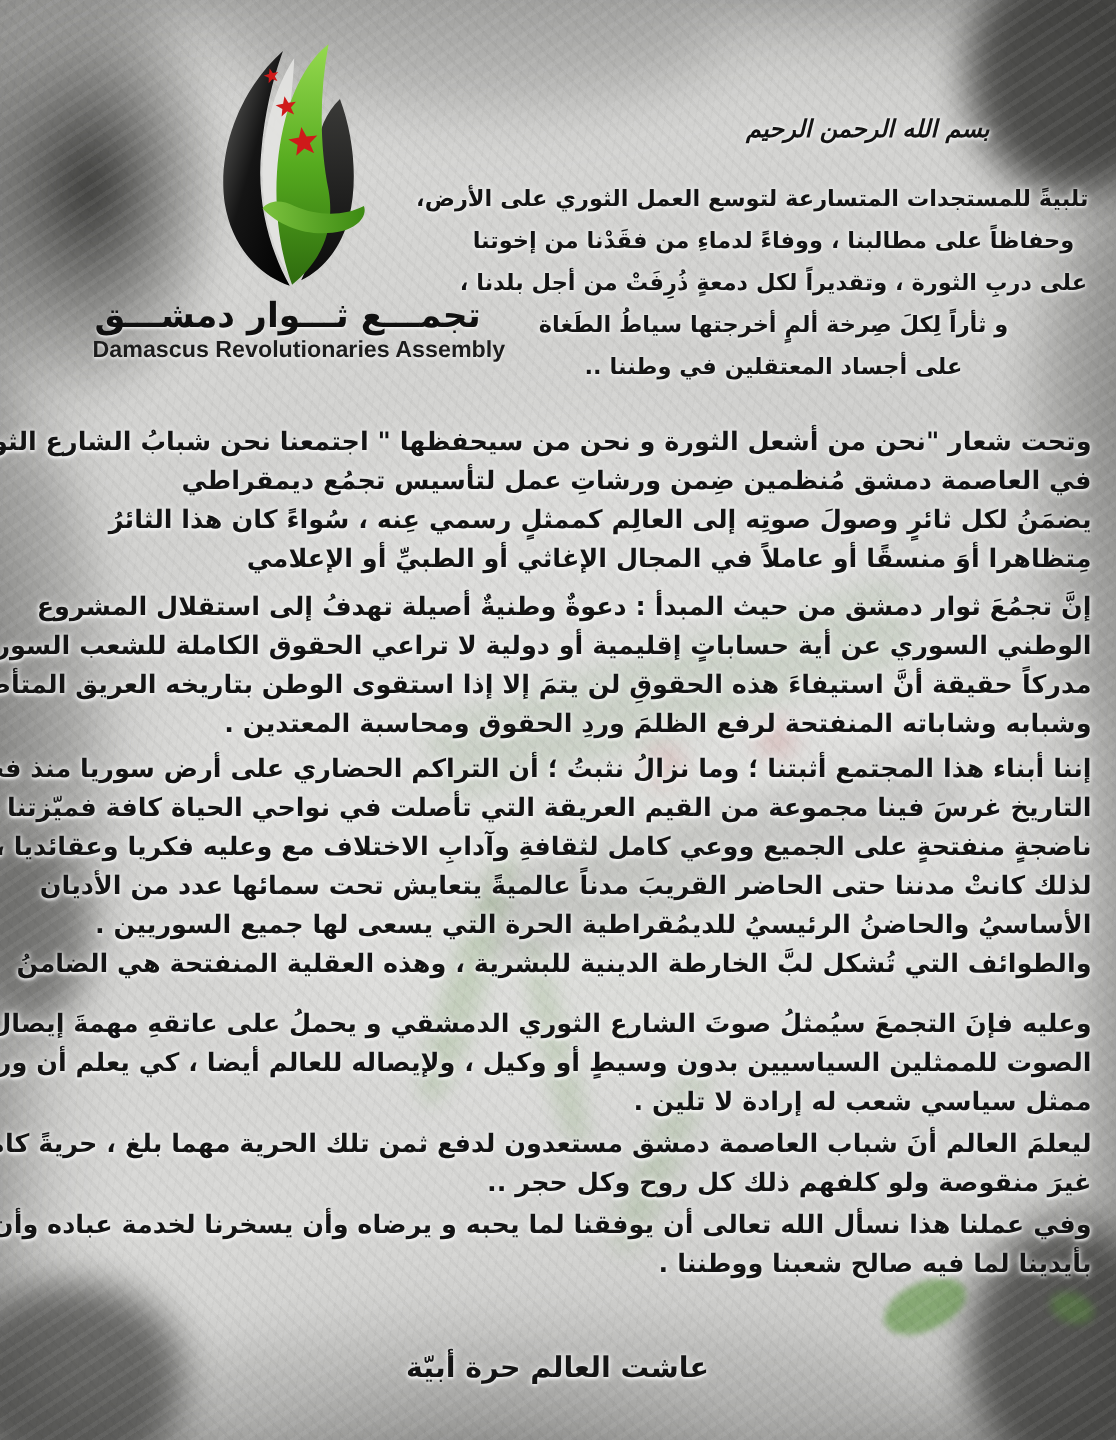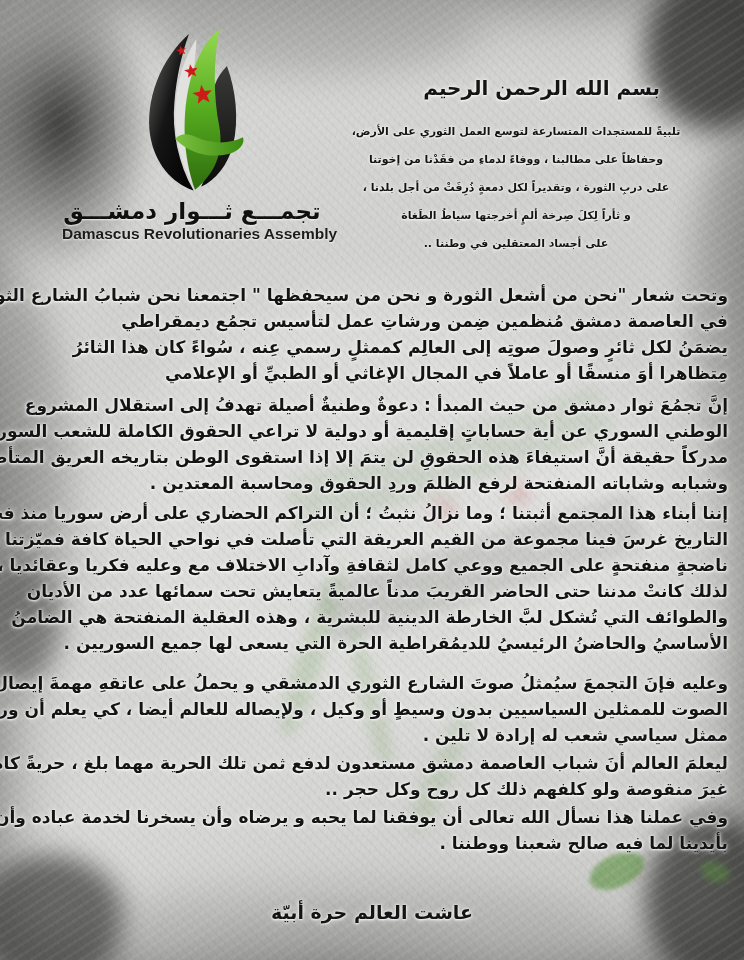--- a/index.html
+++ b/index.html
@@ -49,22 +49,22 @@
   .b2{left:360px;top:620px;width:20px;height:150px;transform:rotate(-14deg);filter:blur(6px);opacity:.15;}
   .b3{left:430px;top:700px;width:24px;height:140px;transform:rotate(24deg);filter:blur(7px);opacity:.16;}
   .leaf{left:588px;top:855px;width:58px;height:32px;position:absolute;background:#4e8c2e;border-radius:50%;transform:rotate(-24deg);filter:blur(2px);opacity:.55;pointer-events:none;}
   .leaf2{left:700px;top:862px;width:30px;height:20px;position:absolute;background:#5a9a38;border-radius:50%;transform:rotate(20deg);filter:blur(3px);opacity:.4;pointer-events:none;}
 
   .arabic-text{
     color:#141414;font-weight:bold;
     text-shadow:0 0 3px rgba(255,255,255,0.95),0 0 6px rgba(255,255,255,0.75),0 1px 2px rgba(255,255,255,0.6);
   }
   .ln{white-space:nowrap;}
-  .basmala{position:absolute;top:76px;right:84px;font-size:20px;}
-  .opening{position:absolute;top:118px;right:18px;width:420px;text-align:center;font-size:11px;line-height:28px;}
+  .basmala{position:absolute;top:76px;right:84px;font-size:16px;font-style:italic;}
+  .opening{position:absolute;top:118px;right:18px;width:420px;text-align:center;font-size:15px;line-height:28px;}
   .body-text{position:absolute;top:282px;right:16px;left:8px;text-align:right;font-size:17px;line-height:26px;}
   .para{margin:0 0 6px 0;}
   .para.gap-lg{margin-bottom:4px;}
   .para.gap-md{margin-bottom:14px;}
   .para.gap-sm{margin-bottom:2px;}
   .para:last-child{margin-bottom:0;}
   .closing{position:absolute;top:901px;left:0;right:0;text-align:center;font-size:19px;}
 
   .logo{position:absolute;left:62px;top:22px;width:260px;text-align:center;}
   .emblem{display:block;margin:0 auto;width:152px;height:176px;}
@@ -168,22 +168,22 @@
         <div class="ln">إنَّ تجمُعَ ثوار دمشق من حيث المبدأ : دعوةٌ وطنيةٌ أصيلة تهدفُ إلى استقلال المشروع</div>
         <div class="ln">الوطني السوري عن أية حساباتٍ إقليمية أو دولية لا تراعي الحقوق الكاملة للشعب السوري ،</div>
         <div class="ln">مدركاً حقيقة أنَّ استيفاءَ هذه الحقوقِ لن يتمَ إلا إذا استقوى الوطن بتاريخه العريق المتأصل</div>
         <div class="ln">وشبابه وشاباته المنفتحة لرفع الظلمَ وردِ الحقوق ومحاسبة المعتدين .</div>
       </div>
     <div class="para gap-md">
         <div class="ln">إننا أبناء هذا المجتمع أثبتنا ؛ وما نزالُ نثبتُ ؛ أن التراكم الحضاري على أرض سوريا منذ فجر</div>
         <div class="ln">التاريخ غرسَ فينا مجموعة من القيم العريقة التي تأصلت في نواحي الحياة كافة فميّزتنا بعقليةٍ</div>
         <div class="ln">ناضجةٍ منفتحةٍ على الجميع ووعي كامل لثقافةِ وآدابِ الاختلاف مع وعليه فكريا وعقائديا ،</div>
         <div class="ln">لذلك كانتْ مدننا حتى الحاضر القريبَ مدناً عالميةً يتعايش تحت سمائها عدد من الأديان</div>
+        <div class="ln">الأساسيُ والحاضنُ الرئيسيُ للديمُقراطية الحرة التي يسعى لها جميع السوريين .</div>
         <div class="ln">والطوائف التي تُشكل لبَّ الخارطة الدينية للبشرية ، وهذه العقلية المنفتحة هي الضامنُ</div>
-        <div class="ln">الأساسيُ والحاضنُ الرئيسيُ للديمُقراطية الحرة التي يسعى لها جميع السوريين .</div>
       </div>
     <div class="para gap-sm">
         <div class="ln">وعليه فإنَ التجمعَ سيُمثلُ صوتَ الشارع الثوري الدمشقي و يحملُ على عاتقهِ مهمةَ إيصال هذا</div>
         <div class="ln">الصوت للممثلين السياسيين بدون وسيطٍ أو وكيل ، ولإيصاله للعالم أيضا ، كي يعلم أن وراء كل</div>
         <div class="ln">ممثل سياسي شعب له إرادة لا تلين .</div>
       </div>
     <div class="para gap-sm">
         <div class="ln">ليعلمَ العالم أنَ شباب العاصمة دمشق مستعدون لدفع ثمن تلك الحرية مهما بلغ ، حريةً كاملة</div>
         <div class="ln">غيرَ منقوصة ولو كلفهم ذلك كل روح وكل حجر ..</div>
       </div>

